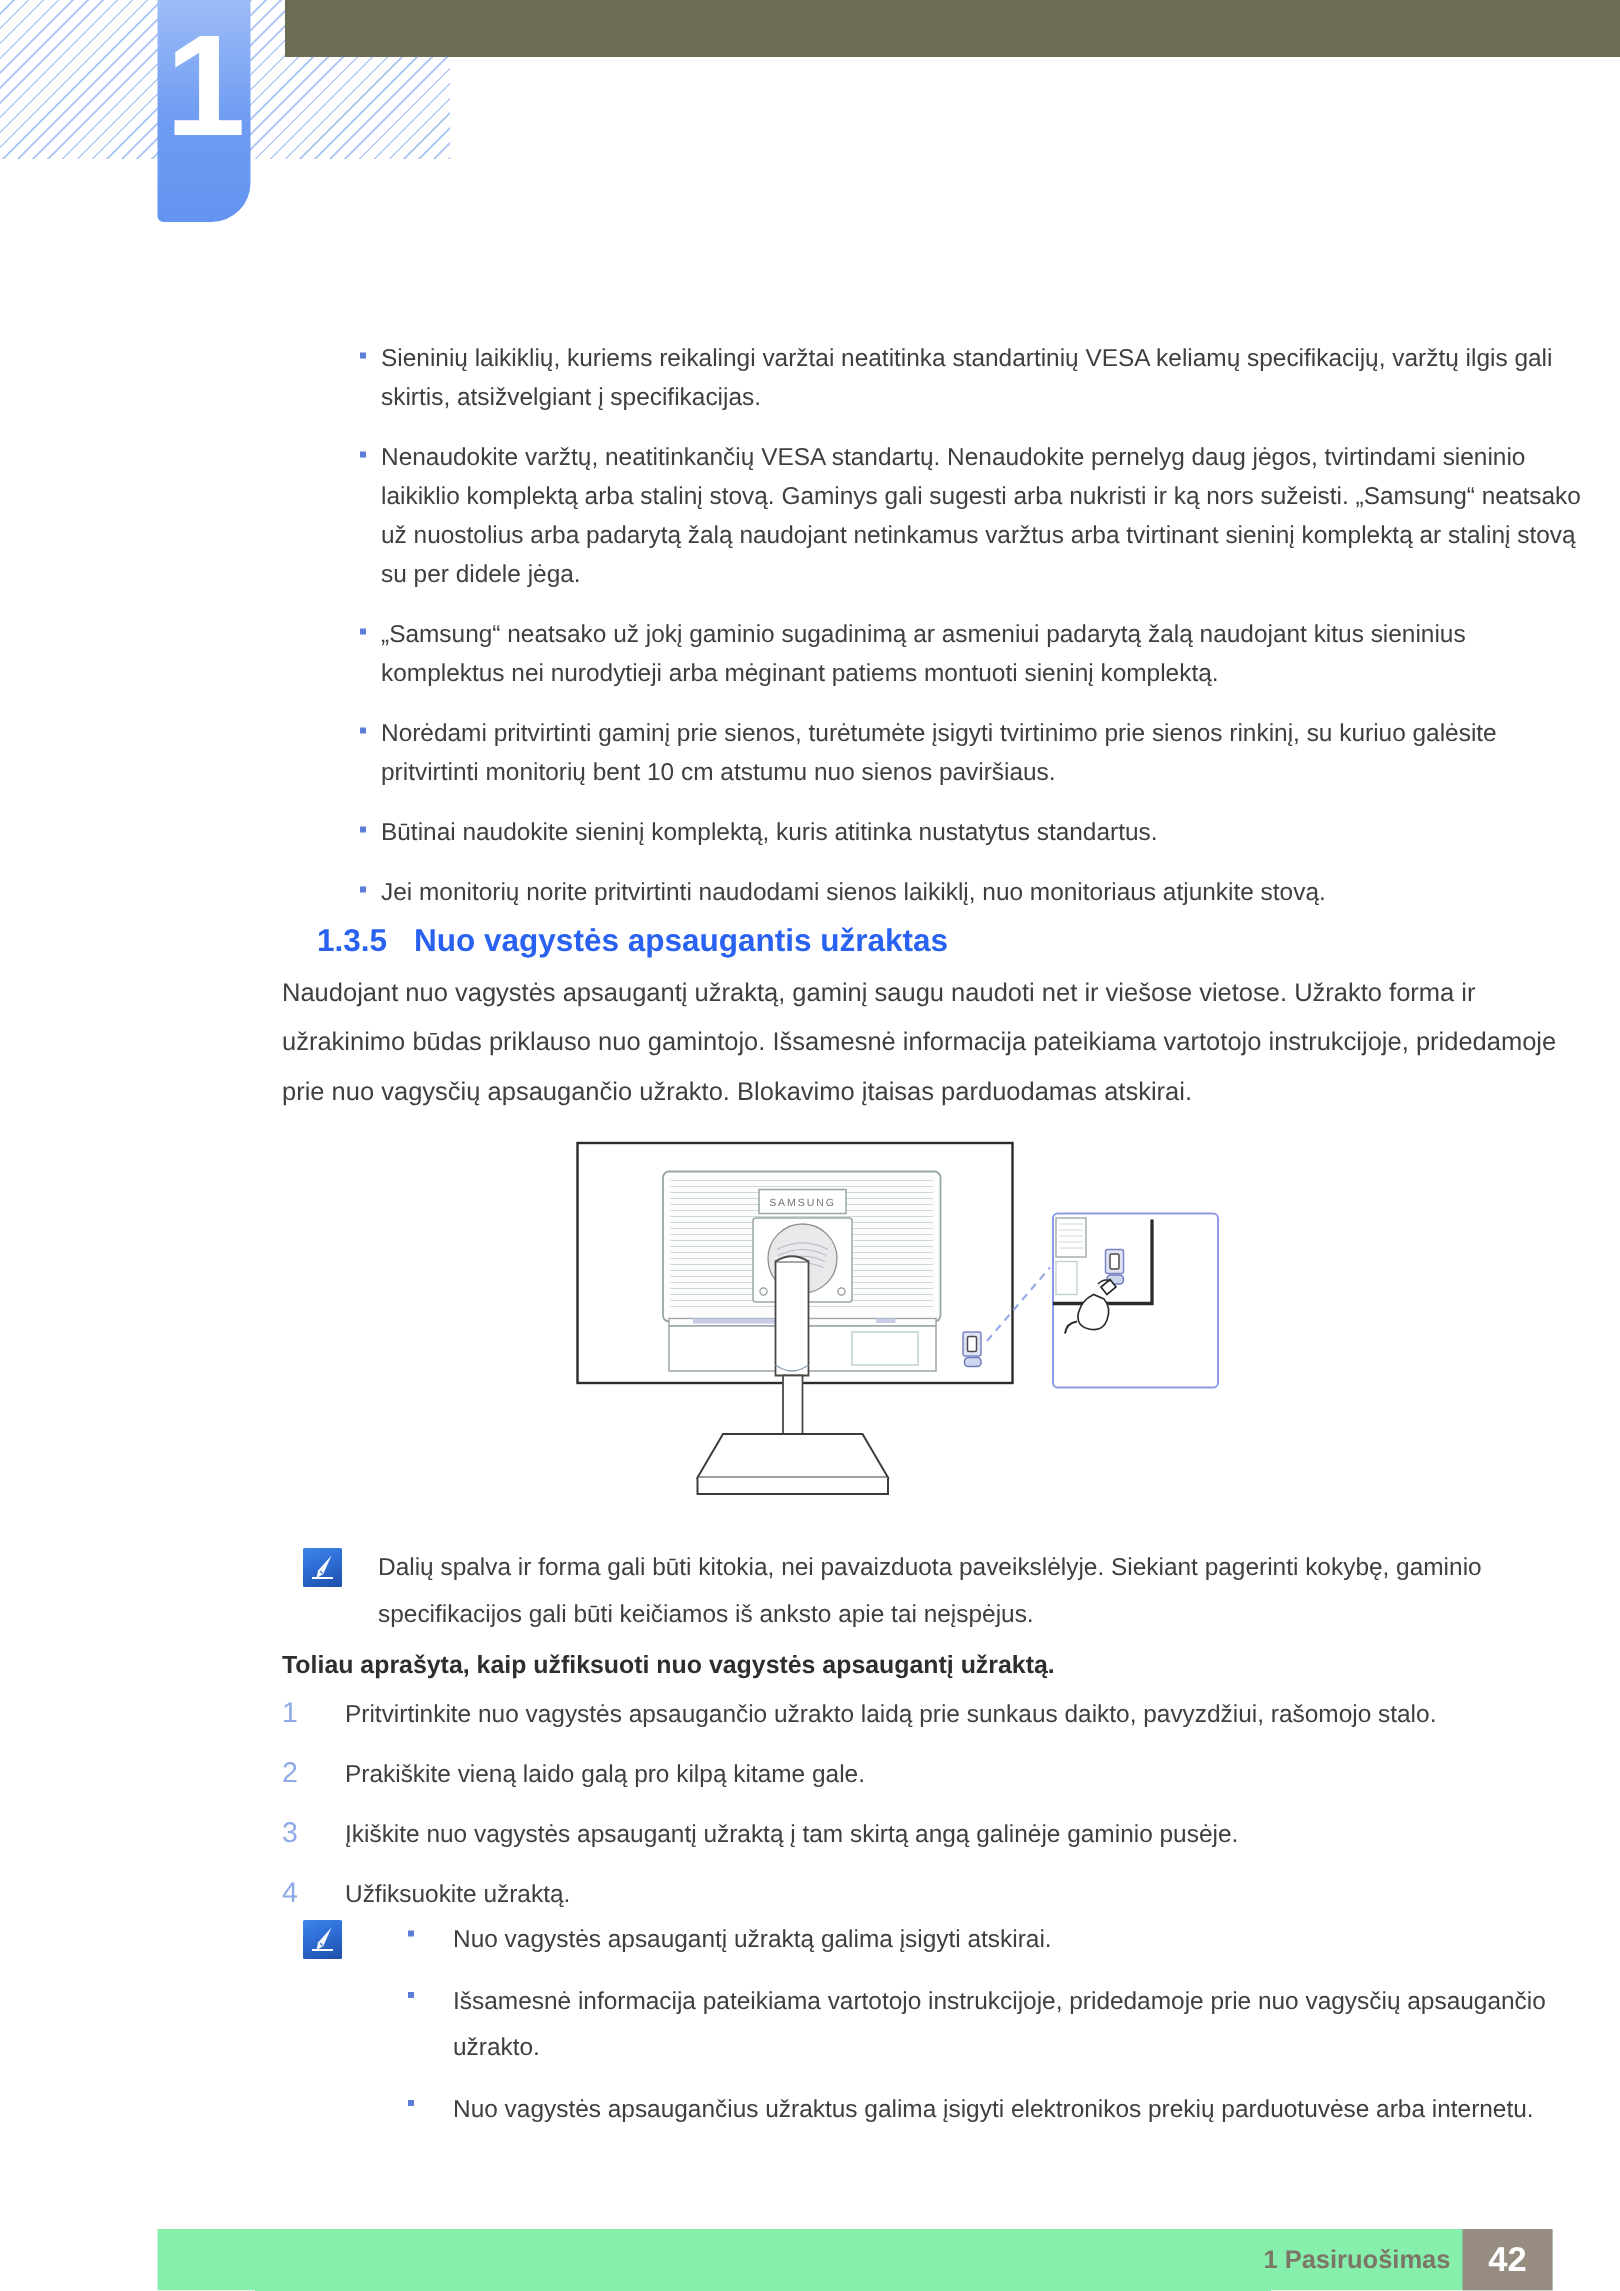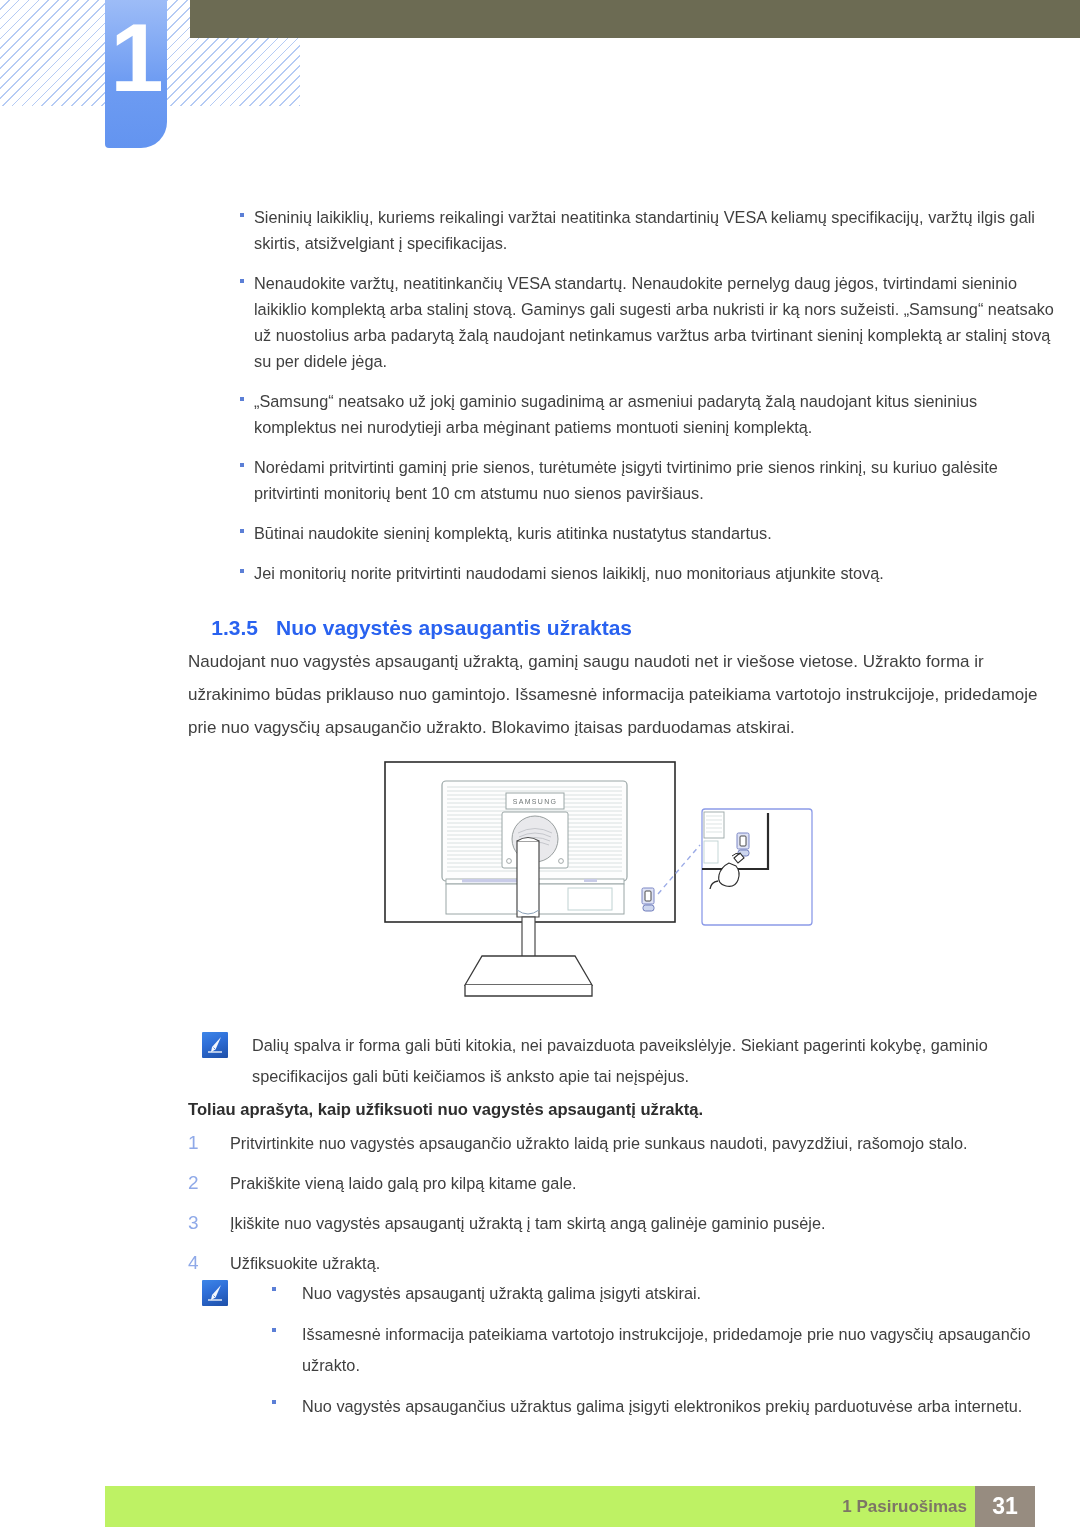--- a/index.html
+++ b/index.html
@@ -205,21 +205,21 @@
     height: 258px;
   }
 
   
   #footer {
     position: absolute;
     left: 105px;
     top: 1486px;
     width: 930px;
     height: 41px;
-    background: #bef264;
+    background: #86efac;
   }
   #footer-text {
     position: absolute;
     right: 68px;
     top: 11px;
     font-size: 17px;
     font-weight: bold;
     color: #7d7566;
   }
   #footer-page {
@@ -243,21 +243,21 @@
 <div id="header">
   <div id="hatch"></div>
   <div id="olive-bar"></div>
   <div id="chapter-tab">
     <div id="chapter-number">1</div>
   </div>
 </div>
 
 <div id="content">
 
-  <div class="bullet-list" style="top:204px;">
+  <div class="bullet-list" style="top:226px;">
     <div class="bullet-row">
       <span class="bullet-dot">
           <i></i>
         </span>
       <span class="bullet-text">Sieninių laikiklių, kuriems reikalingi varžtai neatitinka standartinių VESA keliamų specifikacijų, varžtų ilgis gali skirtis, atsižvelgiant į specifikacijas.</span>
     </div>
     <div class="bullet-row">
       <span class="bullet-dot">
           <i></i>
         </span>
@@ -403,21 +403,21 @@
       </svg>
     </span>
     <span class="note-body">Dalių spalva ir forma gali būti kitokia, nei pavaizduota paveikslėlyje. Siekiant pagerinti kokybę, gaminio specifikacijos gali būti keičiamos iš anksto apie tai neįspėjus.</span>
   </div>
 
   <div class="steps-title" style="top:1100px;">Toliau aprašyta, kaip užfiksuoti nuo vagystės apsaugantį užraktą.</div>
 
   <div class="steps" style="top:1130px;">
     <div class="step-row">
       <span class="step-num">1</span>
-      <span class="step-text">Pritvirtinkite nuo vagystės apsaugančio užrakto laidą prie sunkaus naudoti, pavyzdžiui, rašomojo stalo.</span>
+      <span class="step-text">Pritvirtinkite nuo vagystės apsaugančio užrakto laidą prie sunkaus daikto, pavyzdžiui, rašomojo stalo.</span>
     </div>
     <div class="step-row">
       <span class="step-num">2</span>
       <span class="step-text">Prakiškite vieną laido galą pro kilpą kitame gale.</span>
     </div>
     <div class="step-row">
       <span class="step-num">3</span>
       <span class="step-text">Įkiškite nuo vagystės apsaugantį užraktą į tam skirtą angą galinėje gaminio pusėje.</span>
     </div>
     <div class="step-row">
@@ -453,14 +453,14 @@
           </span>
         <span class="bullet-text">Nuo vagystės apsaugančius užraktus galima įsigyti elektronikos prekių parduotuvėse arba internetu.</span>
       </span>
     </span>
   </div>
 
 </div>
 
 <div id="footer">
   <div id="footer-text">1 Pasiruošimas</div>
-  <div id="footer-page">31</div>
+  <div id="footer-page">42</div>
 </div>
 
 </body></html>

